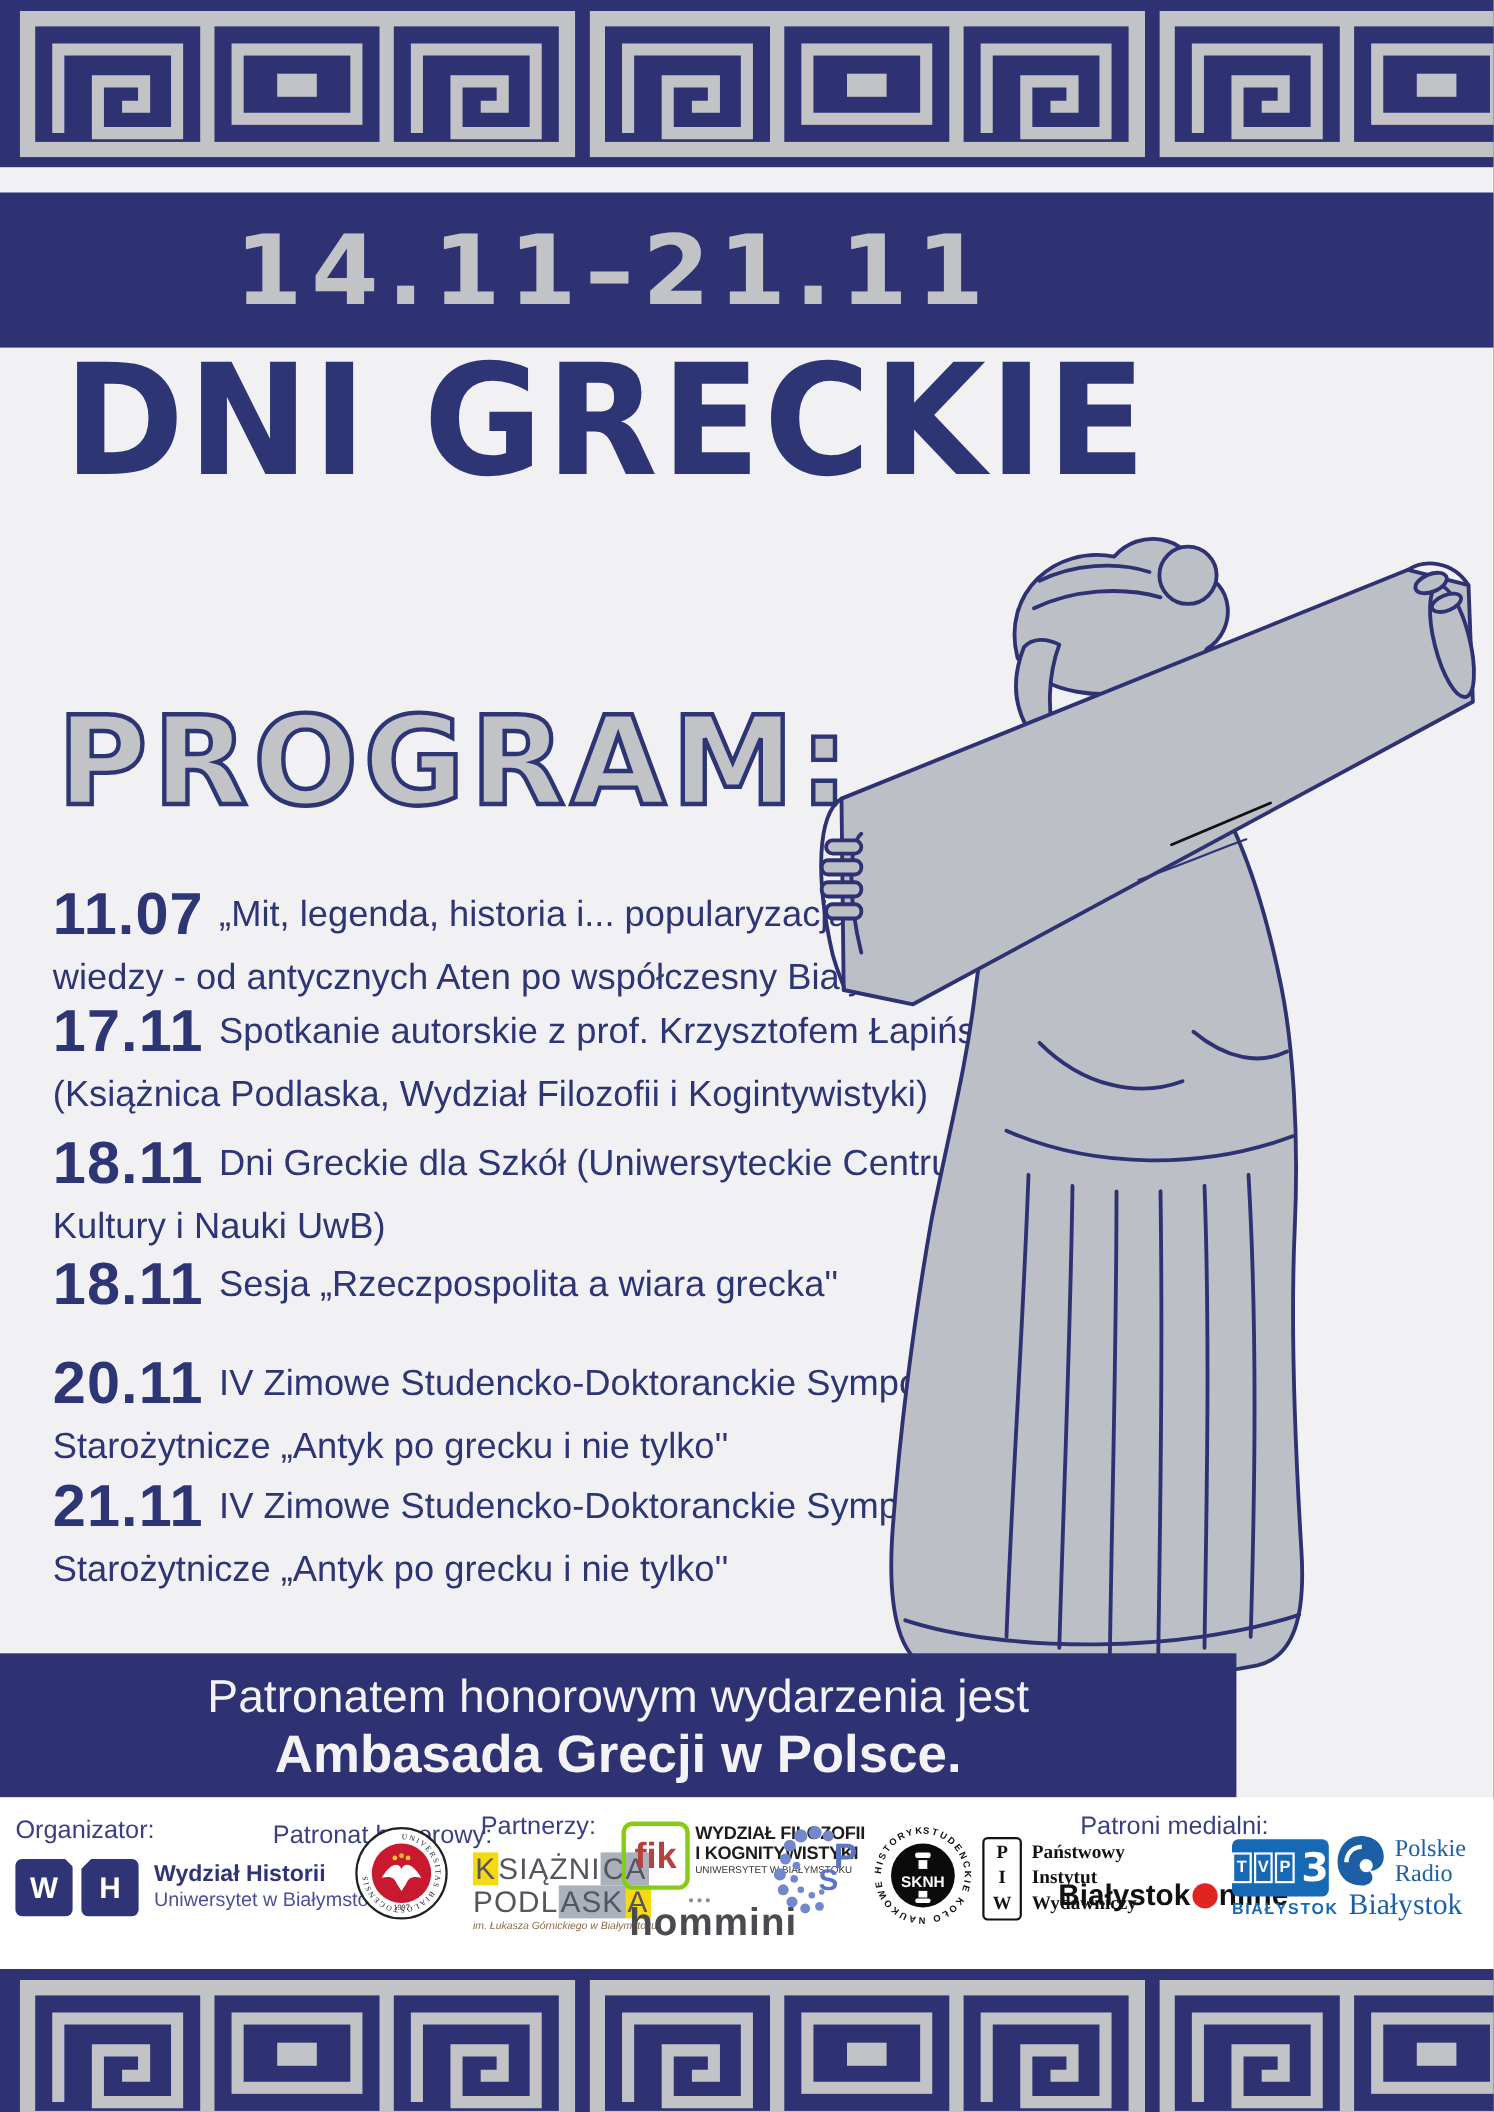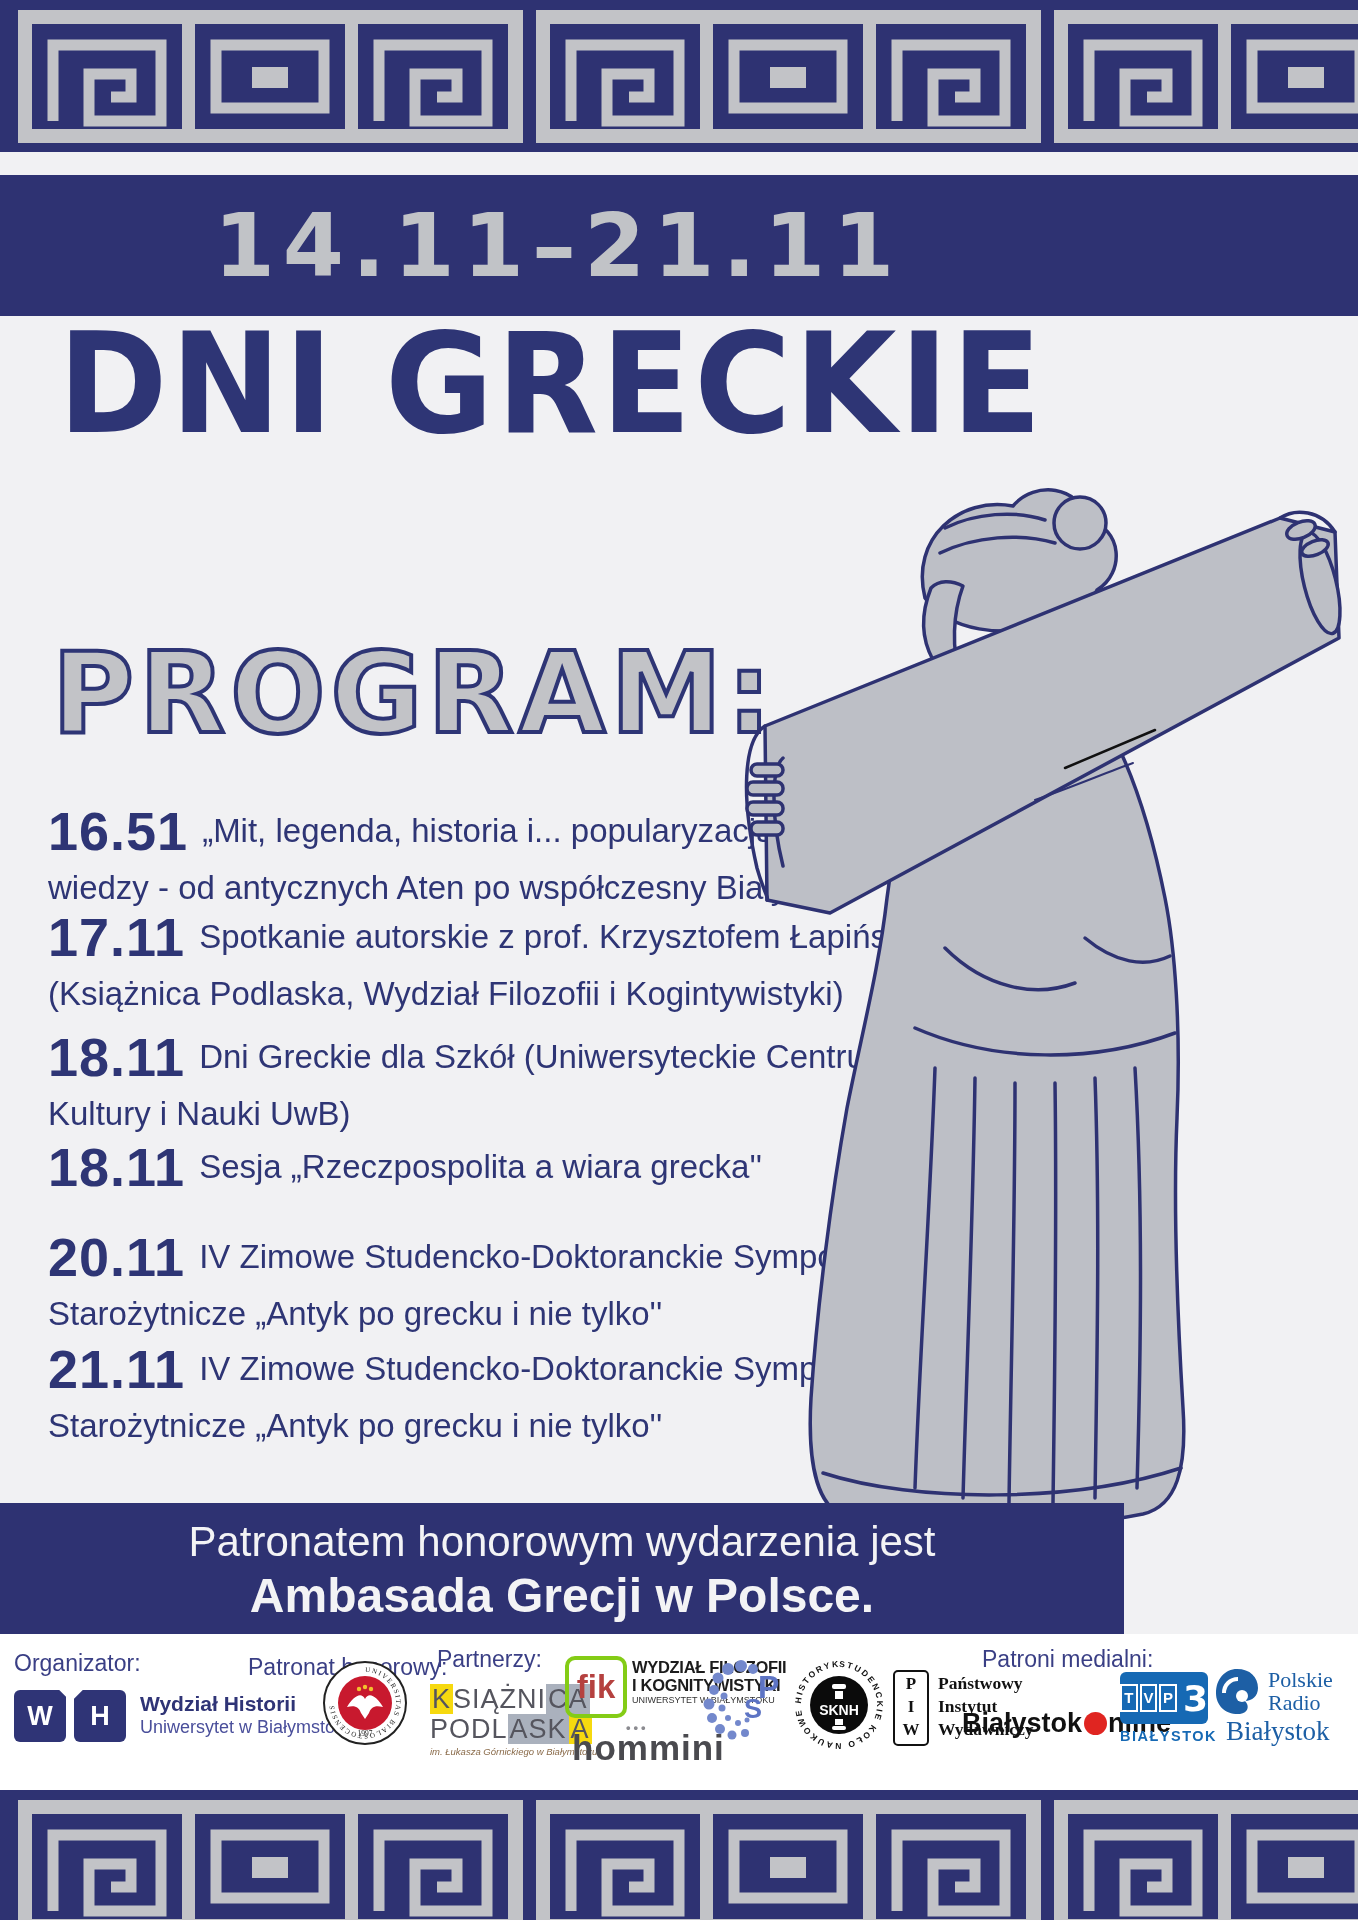--- a/index.html
+++ b/index.html
@@ -176,21 +176,21 @@
   <div class="date-banner">
     <span>14.11–21.11</span>
   </div>
 
   <h1 class="main-title">DNI GRECKIE</h1>
 
   <div class="program-heading">PROGRAM:</div>
 
   <div class="program-item pi1">
     <div class="l1">
-        <span class="pdate">16.51</span>
+        <span class="pdate">11.07</span>
         <span class="ptext">„Mit, legenda, historia i... popularyzacja</span>
       </div>
     <div class="l2">wiedzy - od antycznych Aten po współczesny Białystok”</div>
   </div>
   <div class="program-item pi2">
     <div class="l1">
         <span class="pdate">17.11</span>
         <span class="ptext">Spotkanie autorskie z prof. Krzysztofem Łapińskim</span>
       </div>
     <div class="l2">(Książnica Podlaska, Wydział Filozofii i Kogintywistyki)</div>

